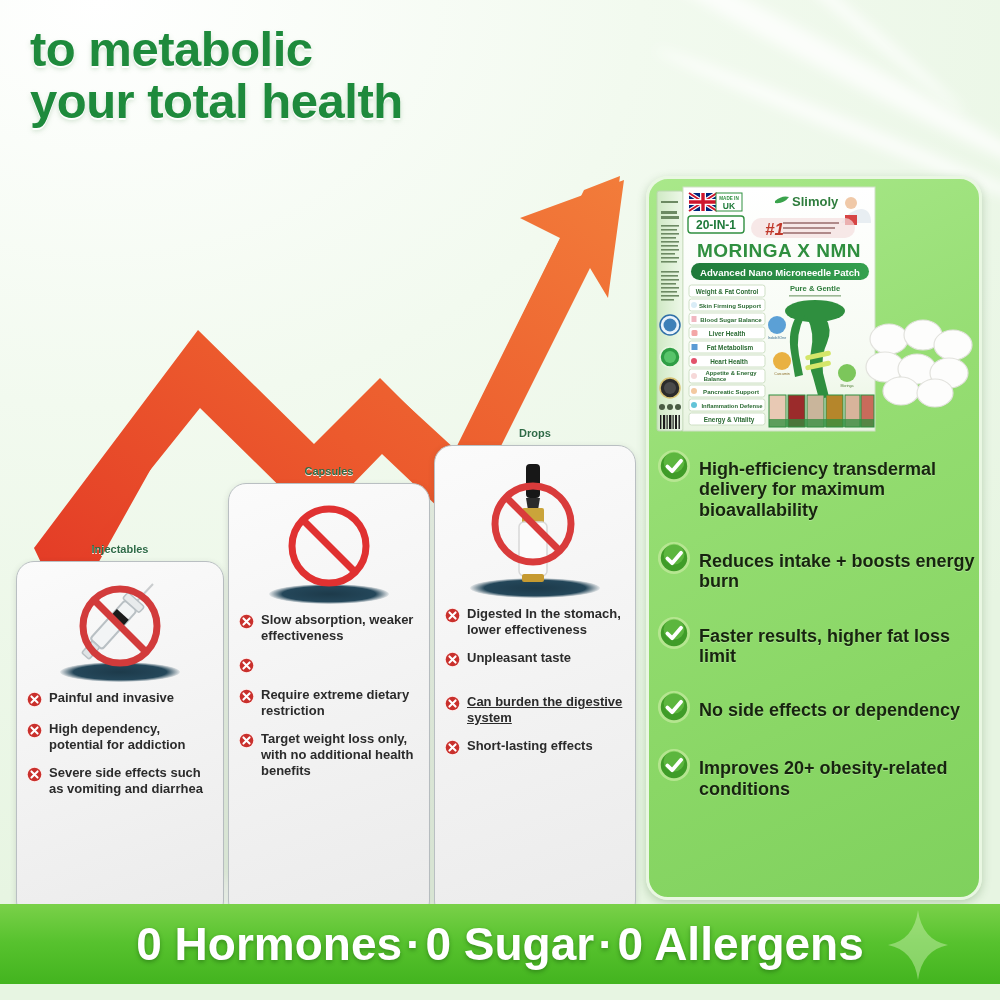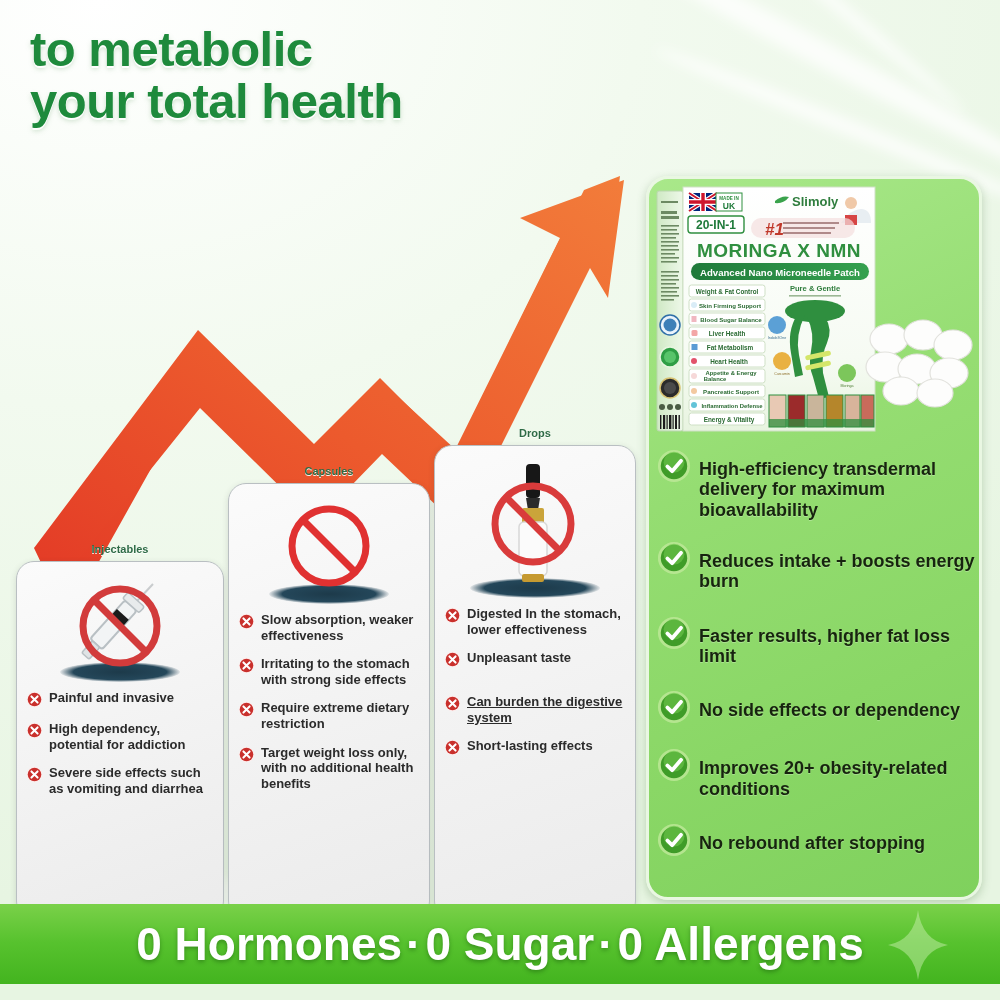--- a/index.html
+++ b/index.html
@@ -189,21 +189,20 @@
             <path d="M6.4 6.4 L13.6 13.6 M13.6 6.4 L6.4 13.6" stroke="#fff" stroke-width="2.4" stroke-linecap="round"></path>
           </svg>
           <span>Slow absorption, weaker effectiveness</span>
         </li>
         <li>
           <svg class="xico" width="17" height="17" viewBox="0 0 20 20">
             <circle cx="10" cy="10" r="9" fill="#fdeceb"></circle>
               <circle cx="10" cy="10" r="8" fill="#c9302c"></circle>
             <path d="M6.4 6.4 L13.6 13.6 M13.6 6.4 L6.4 13.6" stroke="#fff" stroke-width="2.4" stroke-linecap="round"></path>
           </svg>
-          <span>Irritating to the stomach with strong side effects</span>
         </li>
         <li>
           <svg class="xico" width="17" height="17" viewBox="0 0 20 20">
             <circle cx="10" cy="10" r="9" fill="#fdeceb"></circle>
               <circle cx="10" cy="10" r="8" fill="#c9302c"></circle>
             <path d="M6.4 6.4 L13.6 13.6 M13.6 6.4 L6.4 13.6" stroke="#fff" stroke-width="2.4" stroke-linecap="round"></path>
           </svg>
           <span>Require extreme dietary restriction</span>
         </li>
         <li>
@@ -501,29 +500,20 @@
       </div>
       <div class="benefit" style="margin-bottom:22px;">
         <svg class="chk" width="34" height="34" viewBox="0 0 36 36">
           <circle cx="18" cy="18" r="17" fill="#bfe89a" opacity=".8"></circle>
           <circle cx="18" cy="18" r="14" fill="#3f9c28"></circle>
           <circle cx="18" cy="14" r="11" fill="#6cc44a" opacity=".65"></circle>
           <path d="M11 18.5 L16 23.5 L25.5 12.5" stroke="#fff" stroke-width="4" fill="none" stroke-linecap="round" stroke-linejoin="round"></path>
         </svg>
         <div class="txt">Improves 20+ obesity-related conditions</div>
       </div>
-      <div class="benefit">
-        <svg class="chk" width="34" height="34" viewBox="0 0 36 36">
-          <circle cx="18" cy="18" r="17" fill="#bfe89a" opacity=".8"></circle>
-          <circle cx="18" cy="18" r="14" fill="#3f9c28"></circle>
-          <circle cx="18" cy="14" r="11" fill="#6cc44a" opacity=".65"></circle>
-          <path d="M11 18.5 L16 23.5 L25.5 12.5" stroke="#fff" stroke-width="4" fill="none" stroke-linecap="round" stroke-linejoin="round"></path>
-        </svg>
-        <div class="txt">No rebound after stopping</div>
-      </div>
     </div>
   </div>
 
   <div id="banner">
     <div class="bt">
       <span>0 Hormones</span><span class="dot">·</span><span>0 Sugar</span><span class="dot">·</span><span>0 Allergens</span>
     </div>
     <svg class="sparkle" width="60" height="70" viewBox="0 0 60 70">
       <path d="M30 0 Q34 30 60 35 Q34 40 30 70 Q26 40 0 35 Q26 30 30 0 Z" fill="#cdf0b4" opacity=".55"></path>
     </svg>

